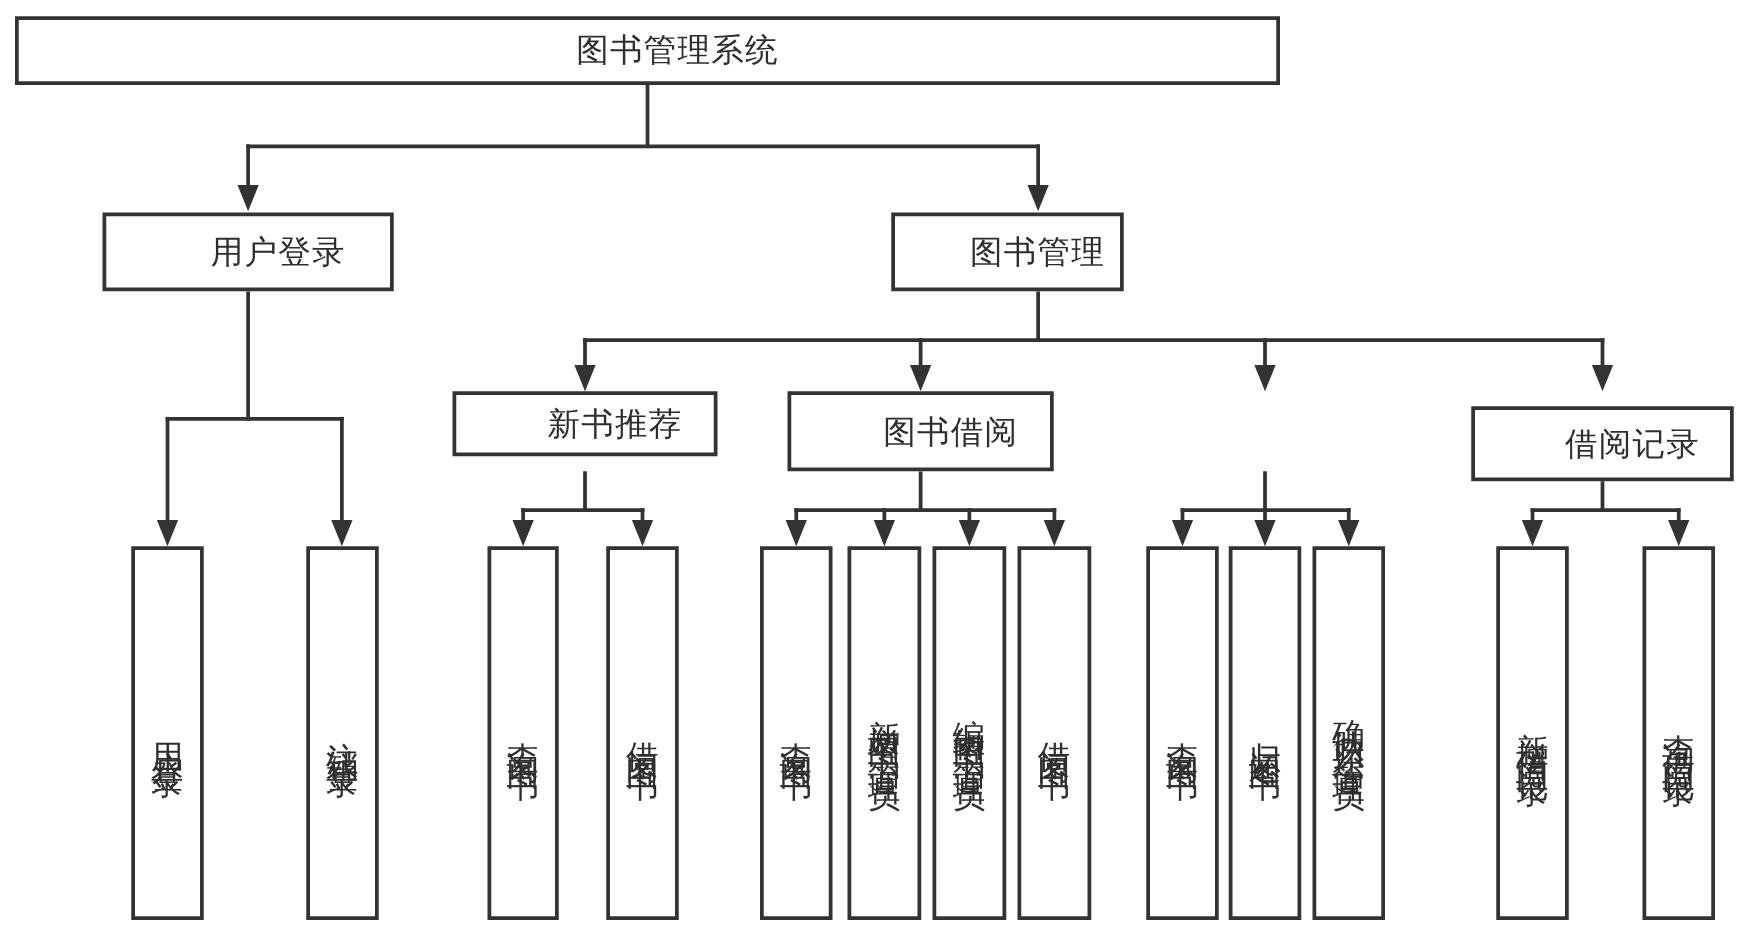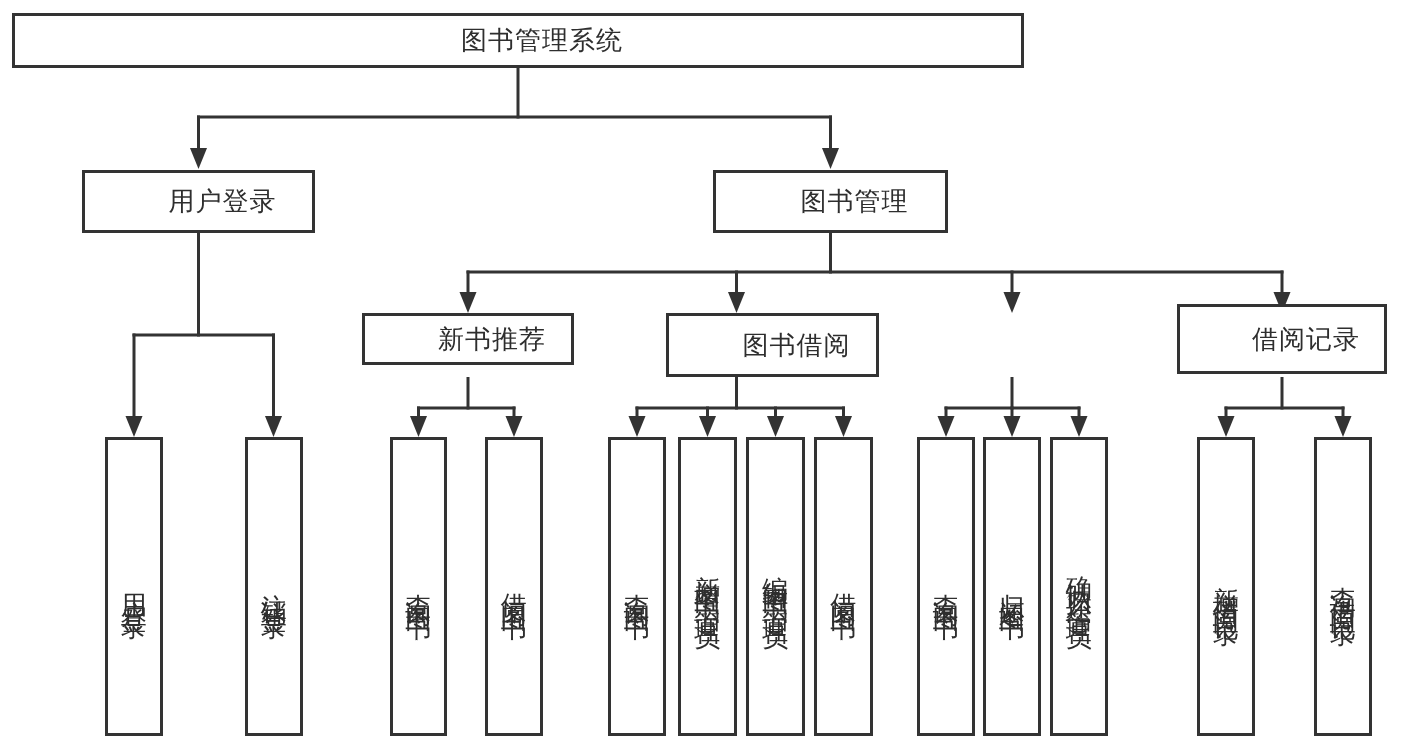--- a/index.html
+++ b/index.html
@@ -118,25 +118,25 @@
       <line x1="1226" y1="406.5" x2="1226" y2="418"></line>
       <polygon points="1217.5,416 1234.5,416 1226,437"></polygon>
       <line x1="1343" y1="406.5" x2="1343" y2="418"></line>
       <polygon points="1334.5,416 1351.5,416 1343,437"></polygon>
     </g>
   </svg>
 
   <div class="node hnode" style="left:12px;top:13px;width:1012px;height:55px;">图书管理系统</div>
 
   <div class="node hnode" style="left:82px;top:170px;width:233px;height:63px;">用户登录</div>
-  <div class="node hnode" style="left:713px;top:170px;width:235px;height:63px;">图书管理</div>
+  <div class="node hnode" style="left:713px;top:170px;width:186px;height:63px;">图书管理</div>
 
   <div class="node hnode" style="left:362px;top:313px;width:212px;height:52px;">新书推荐</div>
-  <div class="node hnode" style="left:666px;top:313px;width:213px;height:64px;">图书借阅</div>
-  <div class="node hnode" style="left:1177px;top:304px;width:210px;height:70px;">借阅记录</div>
+  <div class="node hnode" style="left:630px;top:313px;width:213px;height:64px;">图书借阅</div>
+  <div class="node hnode" style="left:1177px;top:325px;width:210px;height:60px;">借阅记录</div>
 
   <div class="node vnode" style="left:105px;top:437px;width:58px;height:299px;">
     <span>用户登录</span>
     </div>
   <div class="node vnode" style="left:245px;top:437px;width:58px;height:299px;">
     <span>注销登录</span>
     </div>
 
   <div class="node vnode" style="left:390px;top:437px;width:57px;height:299px;">
     <span>查询图书</span>

